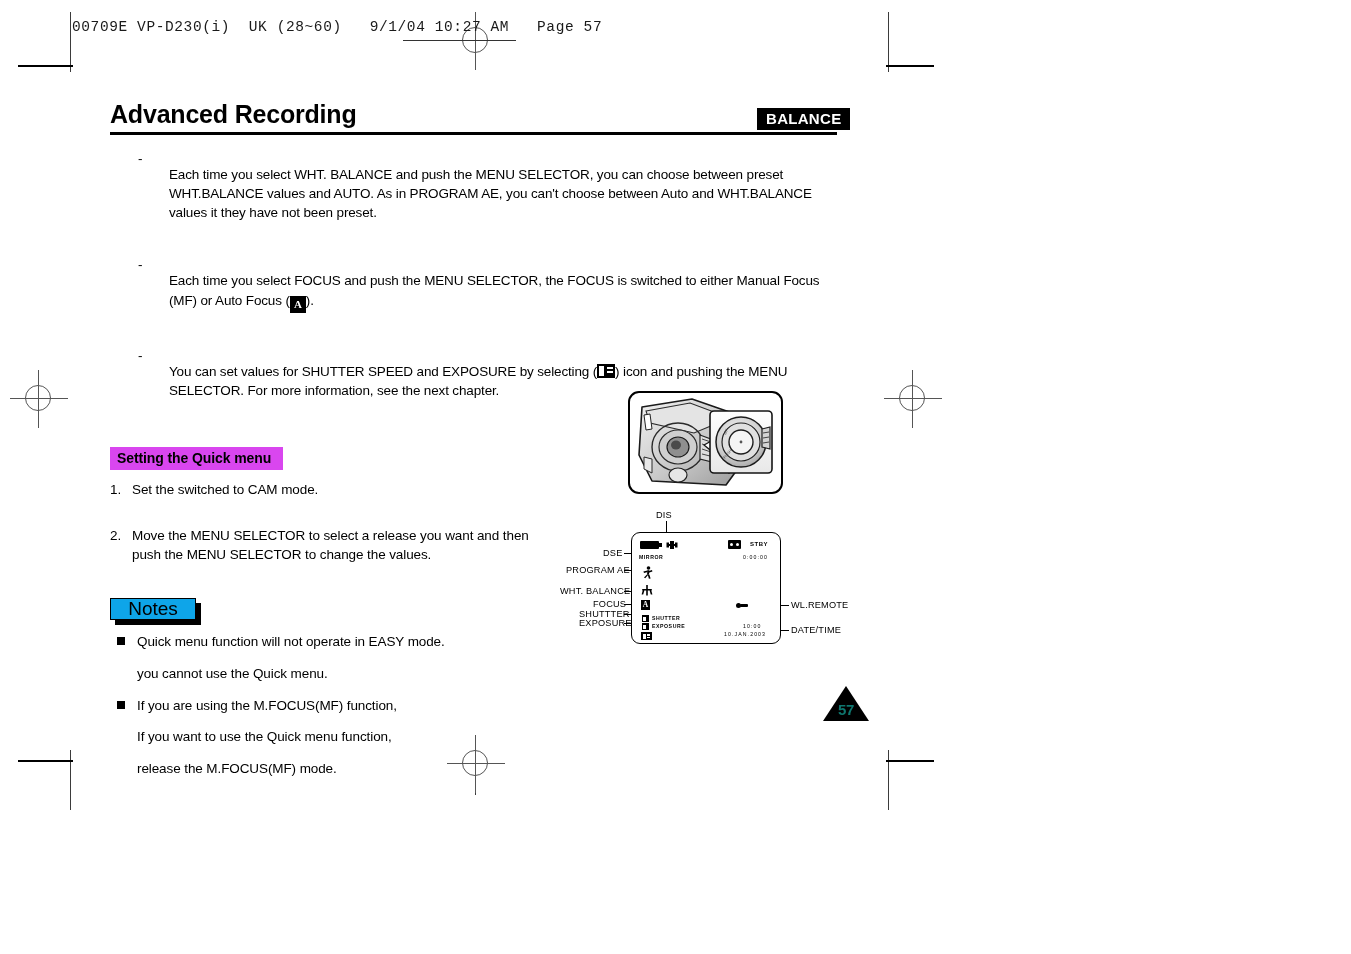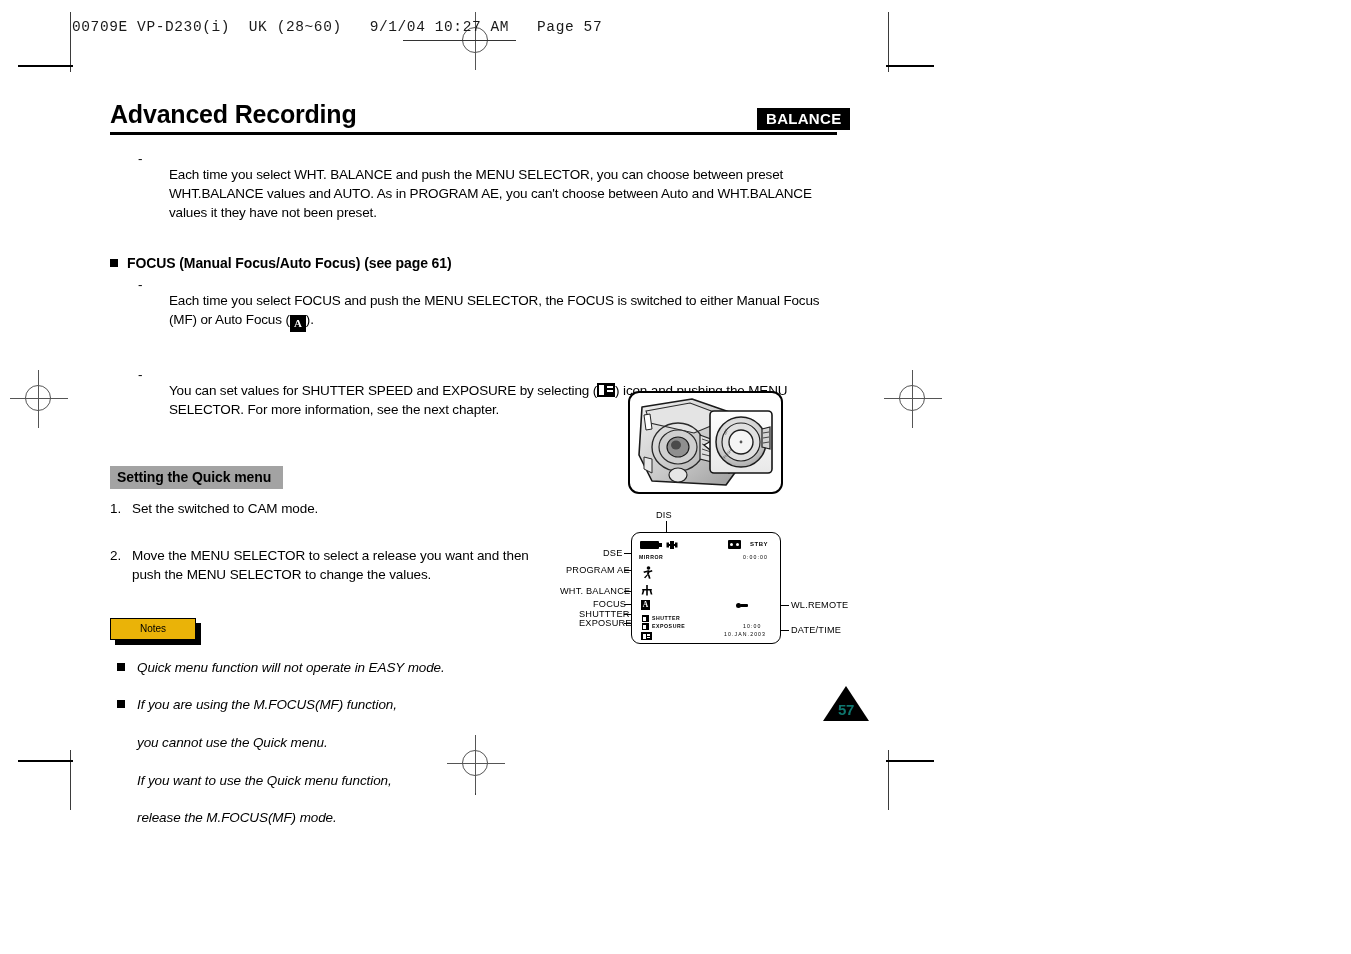--- a/index.html
+++ b/index.html
@@ -176,21 +176,21 @@
     position: absolute;
     background: #fff;
   }
   .ico-shutter i.b1 { left: 10px; top: 3px;  width: 6px; height: 2px; }
   .ico-shutter i.b2 { left: 10px; top: 7px;  width: 6px; height: 2px; }
   .ico-shutter i.b3 { left: 2px;  top: 2px;  width: 5px; height: 10px; background: #fff; }
 
   
   .grey-head {
     display: inline-block;
-    background: #a3a3a3;
+    background: #d946ef;
     font-size: 14px;
     font-weight: bold;
     padding: 3px 12px 4px 7px;
     margin: 14px 0 10px 0;
     letter-spacing: -0.1px;
   }
   .step {
     font-size: 13.5px;
     line-height: 1.42;
     display: flex;
@@ -213,34 +213,33 @@
     top: 5px;
     width: 86px;
     height: 22px;
     background: #000;
   }
   .notes-box {
     position: relative;
     width: 86px;
     height: 22px;
     border: 1.5px solid #000;
-    background: #eab308;
+    background: #0ea5e9;
     box-sizing: border-box;
-    font-size: 10px;
+    font-size: 19px;
     line-height: 20px;
     text-align: center;
     margin-top: 28px;
   }
   .note-item {
     display: flex;
     font-size: 13.5px;
     line-height: 1.45;
     letter-spacing: -0.1px;
-    margin-top: 18px;
-    font-style: italic;
+    margin-top: 12px;
   }
   .note-item .bl {
     flex: 0 0 auto;
     width: 8px;
     height: 8px;
     background: #000;
     margin: 5px 12px 0 7px;
   }
   .note-item .spacer {
     flex: 0 0 auto;
@@ -473,24 +472,20 @@
   
   <div class="sec">
     <div class="sec-body">
       <span class="dash">-</span>
       <p>Each time you select WHT. BALANCE and push the MENU SELECTOR, you can choose between preset WHT.BALANCE values and AUTO. As in PROGRAM AE, you can't choose between Auto and WHT.BALANCE values it they have not been preset.</p>
     </div>
   </div>
 
   
   <div class="sec">
-    <div class="sec-head">
-      <span class="bullet-sq"></span>
-      <span>FOCUS (Manual Focus/Auto Focus) (see page 61)</span>
-    </div>
     <div class="sec-body">
       <span class="dash">-</span>
       <p><span>Each time you select FOCUS and push the MENU SELECTOR, the FOCUS is switched to either Manual Focus (MF) or Auto Focus (</span><span class="ico-inline ico-a">A</span><span>).</span></p>
     </div>
   </div>
 
   
   <div class="sec">
     <div class="sec-body">
       <span class="dash">-</span>
@@ -518,26 +513,26 @@
     <div class="notes-shadow"></div>
     <div class="notes-box">Notes</div>
   </div>
 
   <div class="note-item">
     <span class="bl"></span>
     <p>Quick menu function will not operate in EASY mode.</p>
   </div>
 
   <div class="note-item">
+    <span class="spacer"></span>
+    <p>you cannot use the Quick menu.</p>
+  </div>
+  <div class="note-item">
     <span class="bl"></span>
     <p>If you are using the M.FOCUS(MF) function,</p>
-  </div>
-  <div class="note-item">
-    <span class="spacer"></span>
-    <p>you cannot use the Quick menu.</p>
   </div>
   <div class="note-item">
     <span class="spacer"></span>
     <p>If you want to use the Quick menu function,</p>
   </div>
   <div class="note-item">
     <span class="spacer"></span>
     <p>release the M.FOCUS(MF) mode.</p>
   </div>
 

